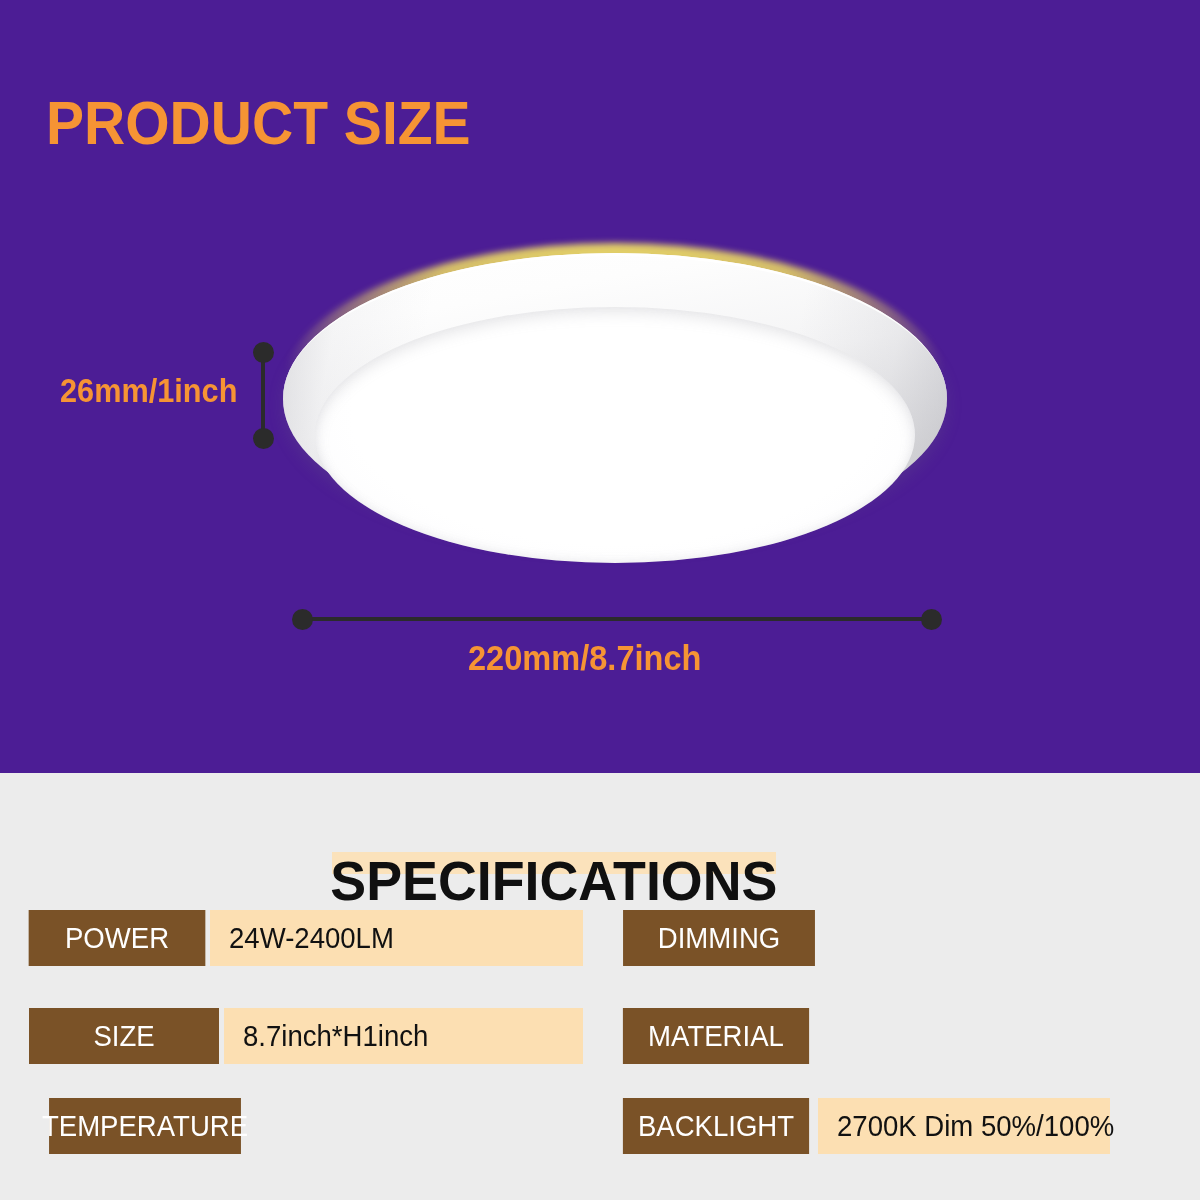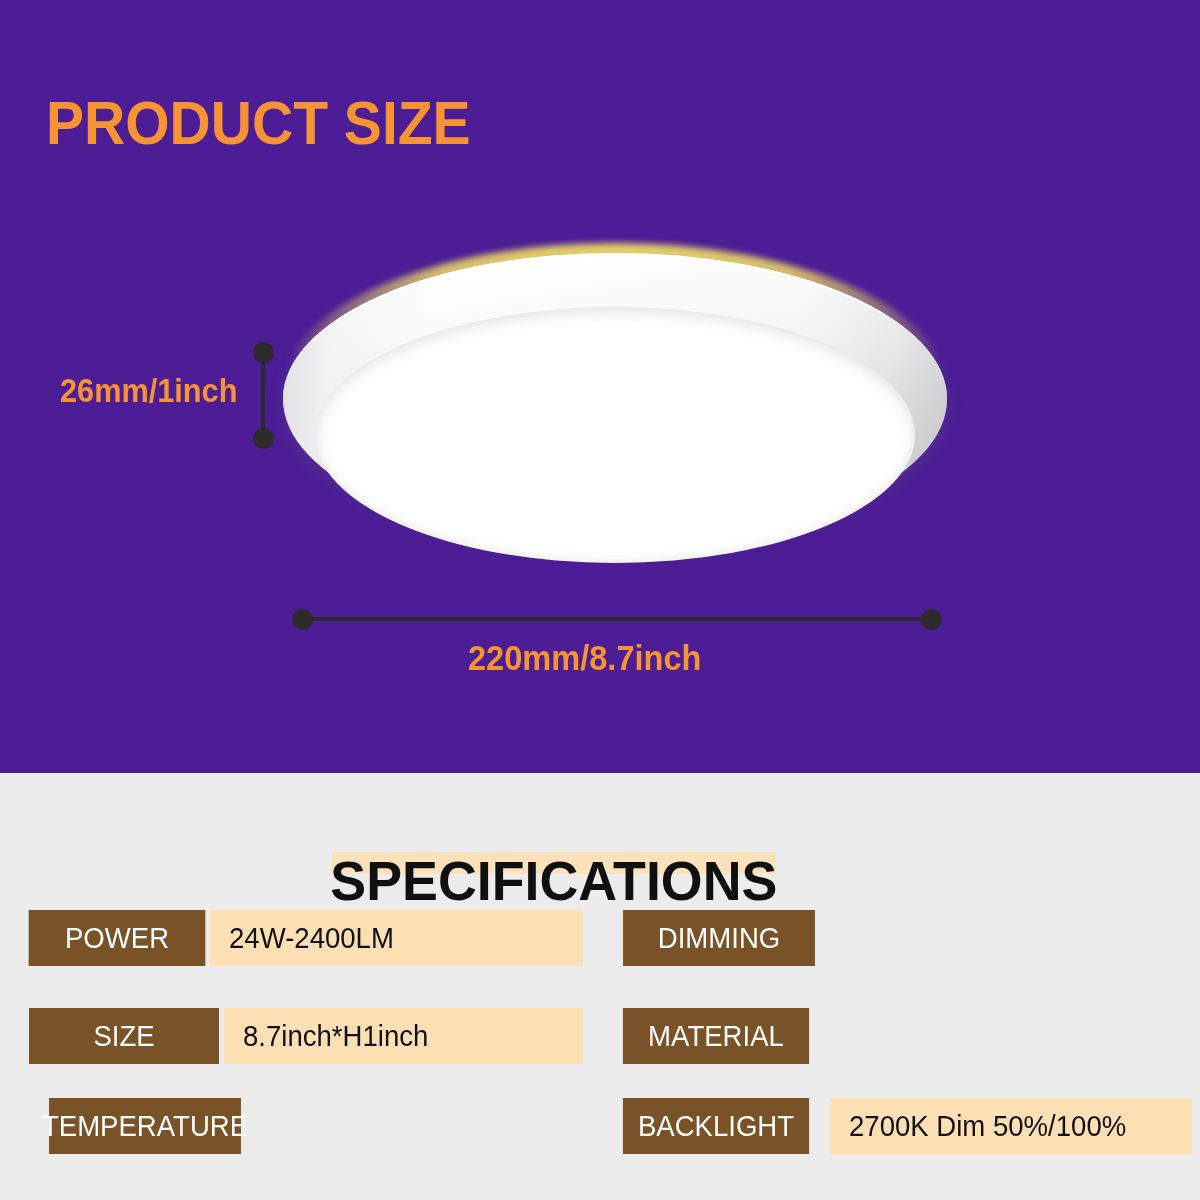--- a/index.html
+++ b/index.html
@@ -287,21 +287,21 @@
   #row-temperature .spec-label { width: 202px; }
   #row-temperature .spec-value { left: 202px; width: 357px; }
 
   #row-dimming .spec-label     { width: 202px; }
   #row-dimming .spec-value     { left: 202px; width: 356px; }
 
   #row-material .spec-label    { width: 196px; }
   #row-material .spec-value    { left: 196px; width: 362px; }
 
   #row-backlight .spec-label   { width: 196px; }
-  #row-backlight .spec-value   { left: 212px; width: 362px; text-align: right; }
+  #row-backlight .spec-value   { left: 200px; width: 292px; text-align: right; }
 </style>
 </head>
 <body>
 
 <section id="product-size-section">
 
   <h1 id="product-size-title">PRODUCT SIZE</h1>
 
   <div id="product-image">
     <div class="glow-halo"></div>

